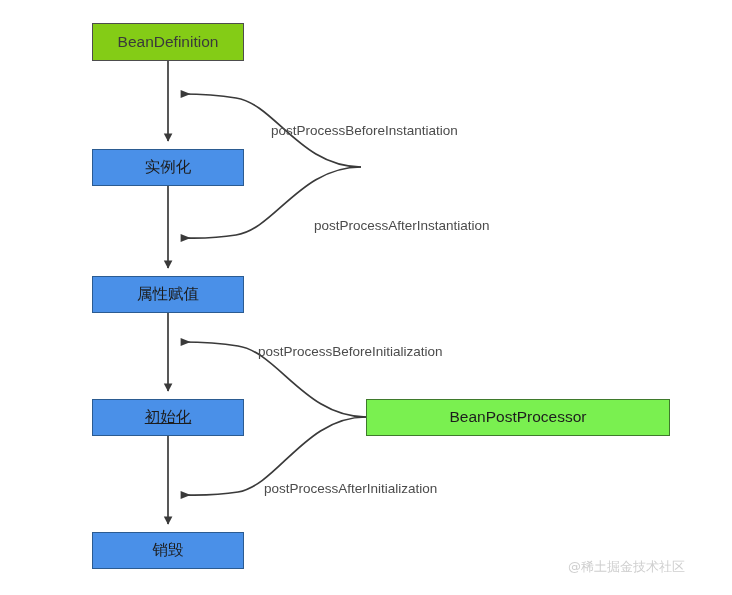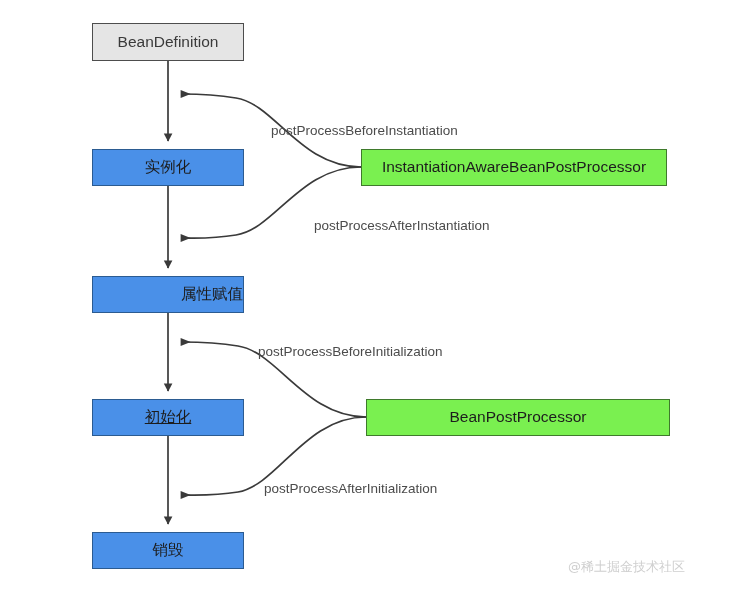--- a/index.html
+++ b/index.html
@@ -31,21 +31,21 @@
     display: flex;
     align-items: center;
     justify-content: center;
     text-align: center;
     line-height: 1.2;
     border: 1.6px solid #3d3d3d;
     color: #3a3a3a;
     user-select: none;
   }
   .node-start {
-    background: #e5e5e5;
+    background: #84cc16;
     border-color: #4d4d4d;
     font-size: 15.5px;
   }
   .node-stage {
     background: #4a90e8;
     border-color: #2b5b91;
     color: #1d1d1d;
     font-size: 15.5px;
   }
   .node-processor {
@@ -100,35 +100,32 @@
   </svg>
 
   <div class="node node-start" style="left:92px; top:23px; width:152px; height:38px;">
     <span>BeanDefinition</span>
   </div>
 
   <div class="node node-stage" style="left:92px; top:149px; width:152px; height:37px;">
     <span>实例化</span>
   </div>
 
-  <div class="node node-stage" style="left:92px; top:276px; width:152px; height:37px;justify-content:flex-end;">
+  <div class="node node-stage" style="left:92px; top:276px; width:152px; height:37px;">
     <span>属性赋值</span>
   </div>
 
   <div class="node node-stage" style="left:92px; top:399px; width:152px; height:37px;text-decoration:underline;">
     <span>初始化</span>
   </div>
 
   <div class="node node-stage" style="left:92px; top:532px; width:152px; height:37px;">
     <span>销毁</span>
   </div>
 
-  <div class="node node-processor" style="left:361px; top:149px; width:306px; height:37px;">
-    <span>InstantiationAwareBeanPostProcessor</span>
-  </div>
 
   <div class="node node-processor" style="left:366px; top:399px; width:304px; height:37px;">
     <span>BeanPostProcessor</span>
   </div>
 
   <div class="edge-label" style="left:271px; top:95px;margin-top:28px;">postProcessBeforeInstantiation</div>
 
   <div class="edge-label" style="left:266px; top:218px;padding-left:48px;">postProcessAfterInstantiation</div>
 
   <div class="edge-label" style="left:258px; top:344px;">postProcessBeforeInitialization</div>

